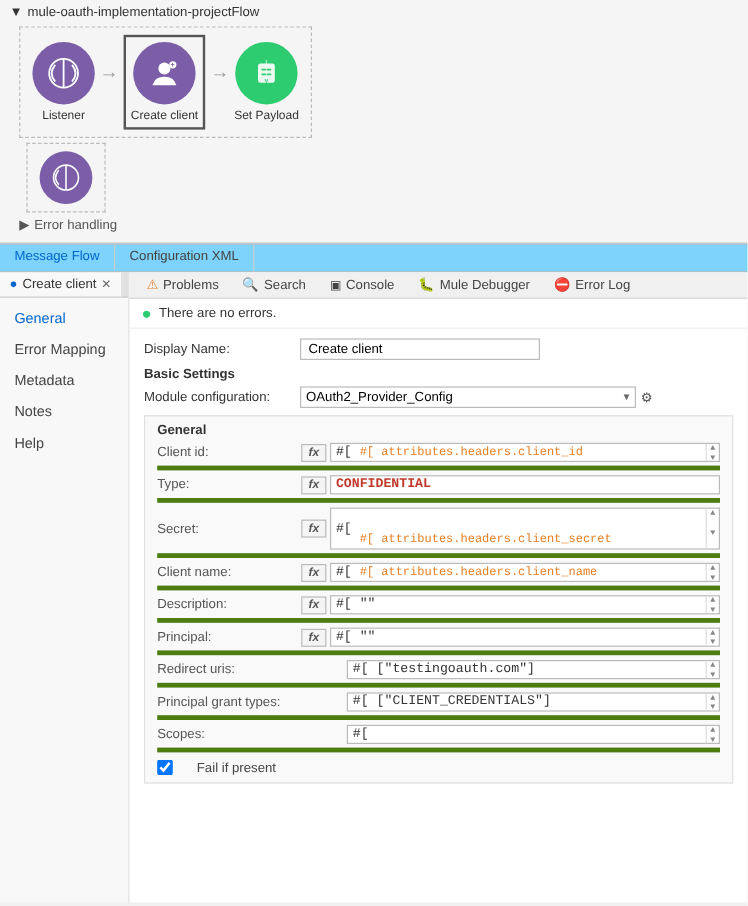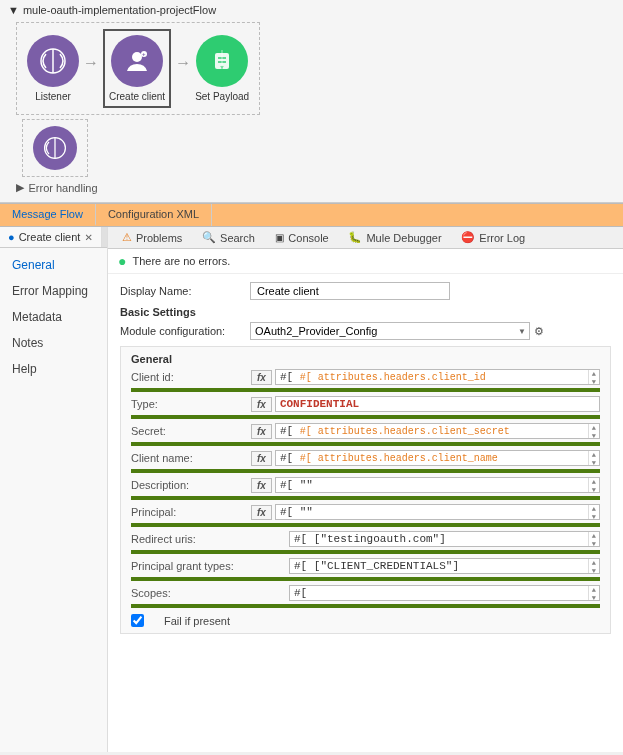--- a/index.html
+++ b/index.html
@@ -70,21 +70,21 @@
       padding: 4px 8px;
       display: flex;
       align-items: center;
       gap: 4px;
       cursor: pointer;
     }
 
     
     .tabs-bar {
       display: flex;
-      background: #fdba74;
+      background: #7dd3fc;
       border-top: 1px solid #bbb;
       border-bottom: 1px solid #bbb;
       font-size: 11px;
     }
     .tab-item {
       padding: 4px 12px;
       cursor: pointer;
       color: #444;
       border-right: 1px solid #ccc;
     }
@@ -472,21 +472,21 @@
           <div class="field-input-wrapper">
             <span class="confidential">CONFIDENTIAL</span>
           </div>
         </div>
 
         <div class="field-row">
           <span class="field-label">Secret:</span>
           <button class="fx-button">fx</button>
           <div class="field-input-wrapper" style="padding-right:18px;">
             <span class="expr-plain">#[&nbsp;</span>
-              <span class="expr-orange" style="font-size:10px;">#[ attributes.headers.client_secret</span>
+              <span class="expr-orange" style="font-size:10px;margin-top:20px;">#[ attributes.headers.client_secret</span>
             <div class="spinner">
                 <div class="spinner-up">▲</div>
                 <div class="spinner-down">▼</div>
               </div>
           </div>
         </div>
 
         <div class="field-row">
           <span class="field-label">Client name:</span>
           <button class="fx-button">fx</button>

